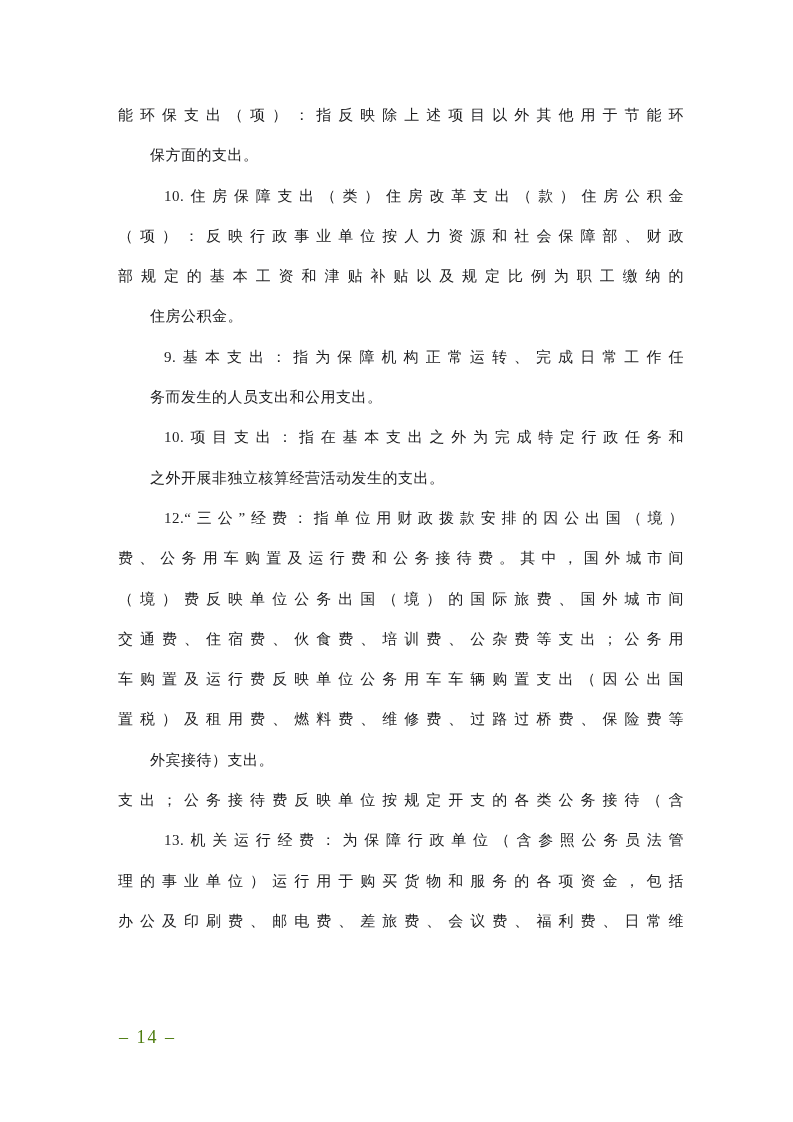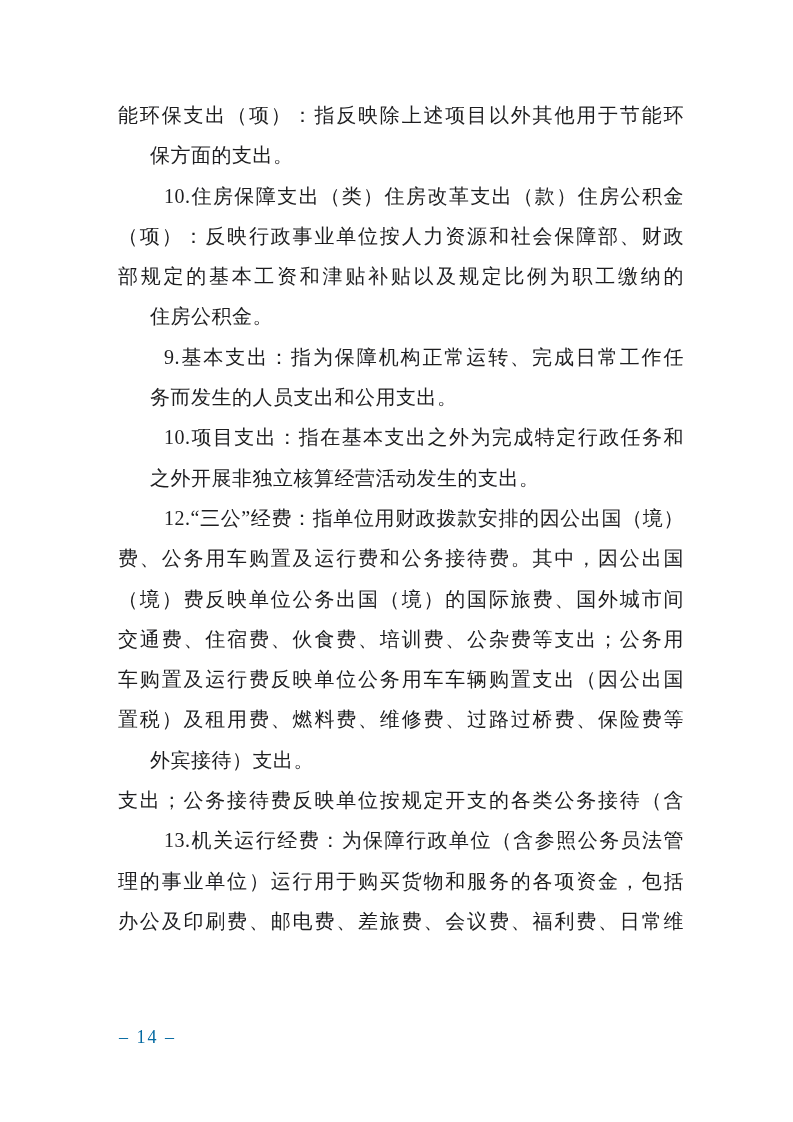--- a/index.html
+++ b/index.html
@@ -16,21 +16,21 @@
     font-family: "Liberation Serif", "DejaVu Serif", serif;
     color: #1d1d1f;
   }
   .textblock {
     position: absolute;
     left: 118px;
     top: 95px;
     width: 566px;
   }
   .line {
-    font-size: 20px;
+    font-size: 15px;
     height: 40.3px;
     line-height: 40.3px;
     text-align: justify;
     text-align-last: justify;
     overflow: hidden;
     word-break: break-all;
     letter-spacing: 0.5px;
   }
   .line.indent {
     text-indent: 46px;
@@ -39,40 +39,40 @@
     text-align-last: left;
     margin-left: 32px;
   }
   .footer {
     position: absolute;
     left: 119px;
     top: 1026px;
     font-size: 18px;
     line-height: 22px;
     letter-spacing: 2px;
-    color: #0369a1;
+    color: #4d7c0f;
   }
 </style>
 </head>
 <body>
 
 <div class="page">
   <div class="textblock" id="lines-container">
       <div class="line">能环保支出（项）：指反映除上述项目以外其他用于节能环</div>
       <div class="line end">保方面的支出。</div>
       <div class="line indent">10.住房保障支出（类）住房改革支出（款）住房公积金</div>
       <div class="line">（项）：反映行政事业单位按人力资源和社会保障部、财政</div>
       <div class="line">部规定的基本工资和津贴补贴以及规定比例为职工缴纳的</div>
       <div class="line end">住房公积金。</div>
       <div class="line indent">9.基本支出：指为保障机构正常运转、完成日常工作任</div>
       <div class="line end">务而发生的人员支出和公用支出。</div>
       <div class="line indent">10.项目支出：指在基本支出之外为完成特定行政任务和</div>
       <div class="line end">之外开展非独立核算经营活动发生的支出。</div>
       <div class="line indent">12.“三公”经费：指单位用财政拨款安排的因公出国（境）</div>
-      <div class="line">费、公务用车购置及运行费和公务接待费。其中，因公出国</div>
+      <div class="line">费、公务用车购置及运行费和公务接待费。其中，国外城市间</div>
       <div class="line">（境）费反映单位公务出国（境）的国际旅费、国外城市间</div>
       <div class="line">交通费、住宿费、伙食费、培训费、公杂费等支出；公务用</div>
       <div class="line">车购置及运行费反映单位公务用车车辆购置支出（因公出国</div>
       <div class="line">置税）及租用费、燃料费、维修费、过路过桥费、保险费等</div>
       <div class="line end">外宾接待）支出。</div>
       <div class="line">支出；公务接待费反映单位按规定开支的各类公务接待（含</div>
       <div class="line indent">13.机关运行经费：为保障行政单位（含参照公务员法管</div>
       <div class="line">理的事业单位）运行用于购买货物和服务的各项资金，包括</div>
       <div class="line">办公及印刷费、邮电费、差旅费、会议费、福利费、日常维</div>
     </div>

